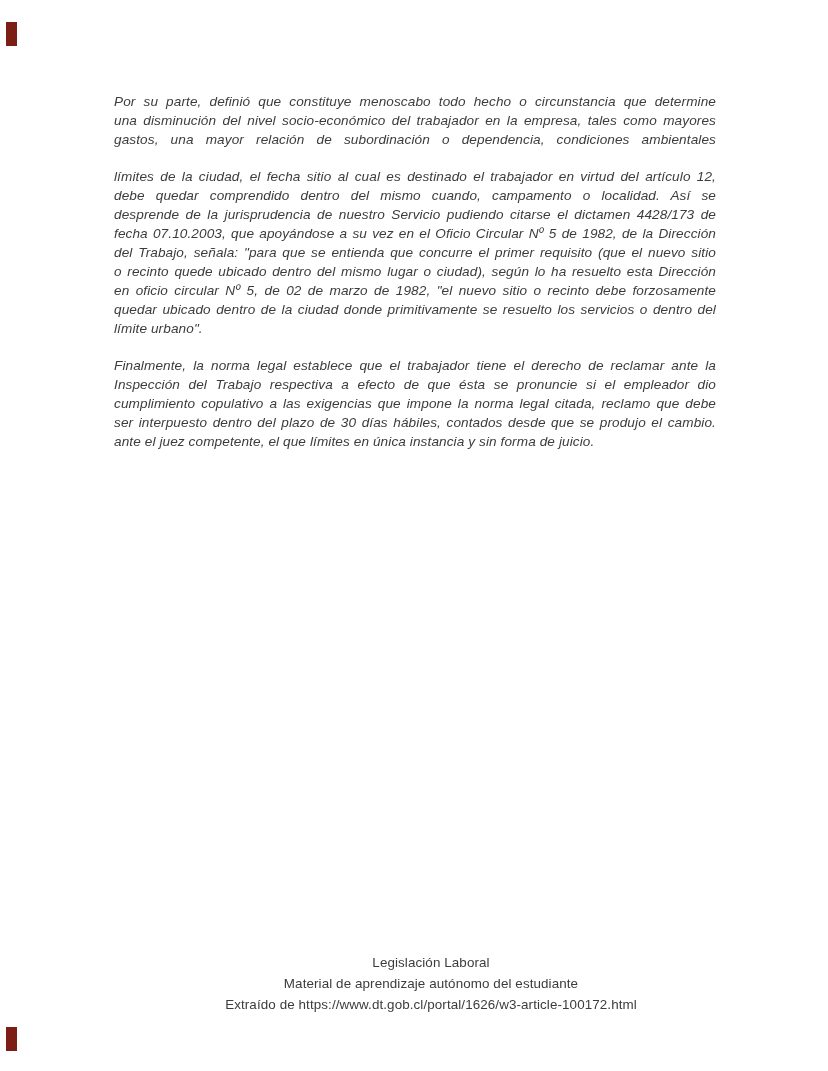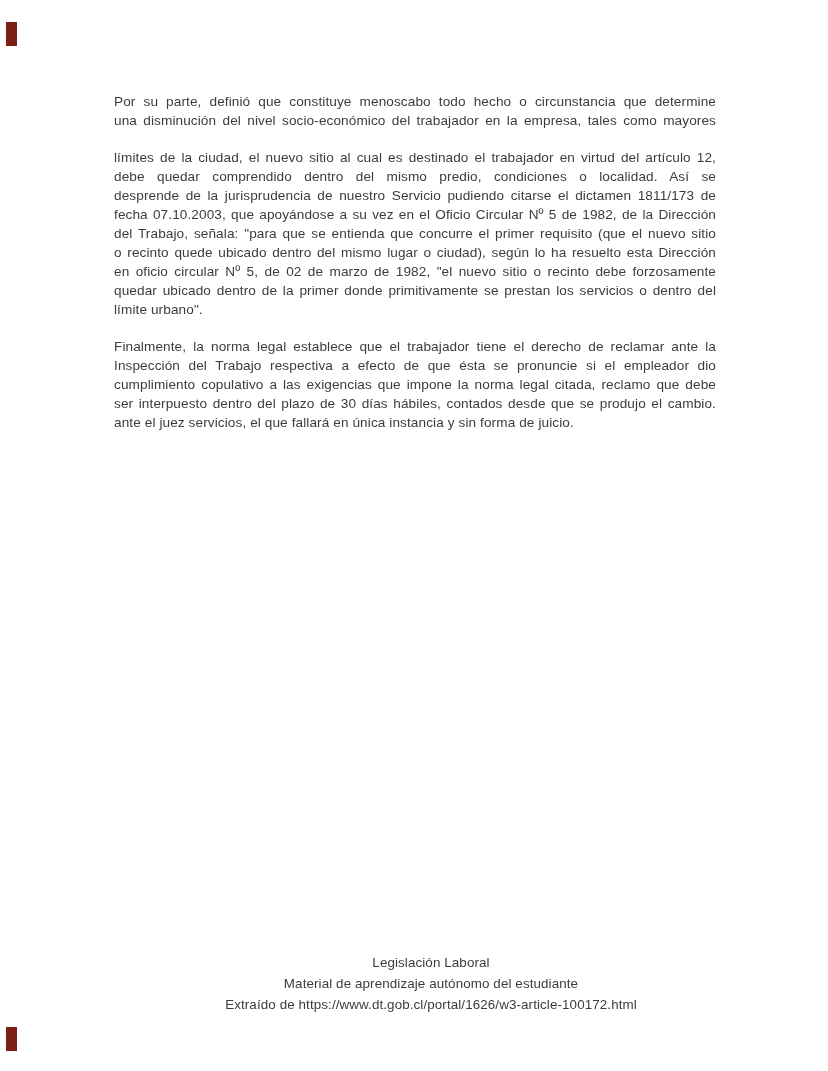--- a/index.html
+++ b/index.html
@@ -37,20 +37,21 @@
     line-height: 19px;
     letter-spacing: 0.1px;
   }
   .para {
     margin: 0 0 18px 0;
   }
   .ln {
     text-align: justify;
     text-align-last: justify;
     hyphens: none;
+    font-style: italic;
   }
   .ln.last {
     text-align: justify;
     text-align-last: left;
   }
   .doc-footer {
     position: absolute;
     left: 0;
     top: 952px;
     width: 828px;
@@ -65,38 +66,39 @@
 <body style="background: rgb(255, 255, 255); color: rgb(60, 60, 60);">
 
 <div class="page">
   <div class="edge-marker top" style="background: rgb(124, 30, 21);"></div>
   <div class="edge-marker bottom" style="background: rgb(124, 30, 21);"></div>
 
   <div class="doc-body">
       <div class="para">
         <div class="ln">Por su parte, definió que constituye menoscabo todo hecho o circunstancia que determine</div>
         <div class="ln">una disminución del nivel socio-económico del trabajador en la empresa, tales como mayores</div>
+        <div class="ln">gastos, una mayor relación de subordinación o dependencia, condiciones ambientales</div>
       </div>
       <div class="para">
-        <div class="ln">límites de la ciudad, el nuevo sitio al cual es destinado el trabajador en virtud del artículo 12,</div>
-        <div class="ln">debe quedar comprendido dentro del mismo predio, condiciones o localidad. Así se</div>
-        <div class="ln">desprende de la jurisprudencia de nuestro Servicio pudiendo citarse el dictamen 1811/173 de</div>
+        <div class="ln">límites de la ciudad, el fecha sitio al cual es destinado el trabajador en virtud del artículo 12,</div>
+        <div class="ln">debe quedar comprendido dentro del mismo cuando, campamento o localidad. Así se</div>
+        <div class="ln">desprende de la jurisprudencia de nuestro Servicio pudiendo citarse el dictamen 4428/173 de</div>
         <div class="ln">fecha 07.10.2003, que apoyándose a su vez en el Oficio Circular Nº 5 de 1982, de la Dirección</div>
         <div class="ln">del Trabajo, señala: "para que se entienda que concurre el primer requisito (que el nuevo sitio</div>
         <div class="ln">o recinto quede ubicado dentro del mismo lugar o ciudad), según lo ha resuelto esta Dirección</div>
         <div class="ln">en oficio circular Nº 5, de 02 de marzo de 1982, "el nuevo sitio o recinto debe forzosamente</div>
-        <div class="ln">quedar ubicado dentro de la primer donde primitivamente se prestan los servicios o dentro del</div>
+        <div class="ln">quedar ubicado dentro de la ciudad donde primitivamente se resuelto los servicios o dentro del</div>
         <div class="ln last">límite urbano".</div>
       </div>
       <div class="para">
         <div class="ln">Finalmente, la norma legal establece que el trabajador tiene el derecho de reclamar ante la</div>
         <div class="ln">Inspección del Trabajo respectiva a efecto de que ésta se pronuncie si el empleador dio</div>
         <div class="ln">cumplimiento copulativo a las exigencias que impone la norma legal citada, reclamo que debe</div>
         <div class="ln">ser interpuesto dentro del plazo de 30 días hábiles, contados desde que se produjo el cambio.</div>
-        <div class="ln last">ante el juez servicios, el que fallará en única instancia y sin forma de juicio.</div>
+        <div class="ln last">ante el juez competente, el que límites en única instancia y sin forma de juicio.</div>
       </div>
     </div>
 
   <div class="doc-footer">
       <div>Legislación Laboral</div>
       <div>Material de aprendizaje autónomo del estudiante</div>
       <div>Extraído de https://www.dt.gob.cl/portal/1626/w3-article-100172.html</div>
     </div>
 </div>
 

